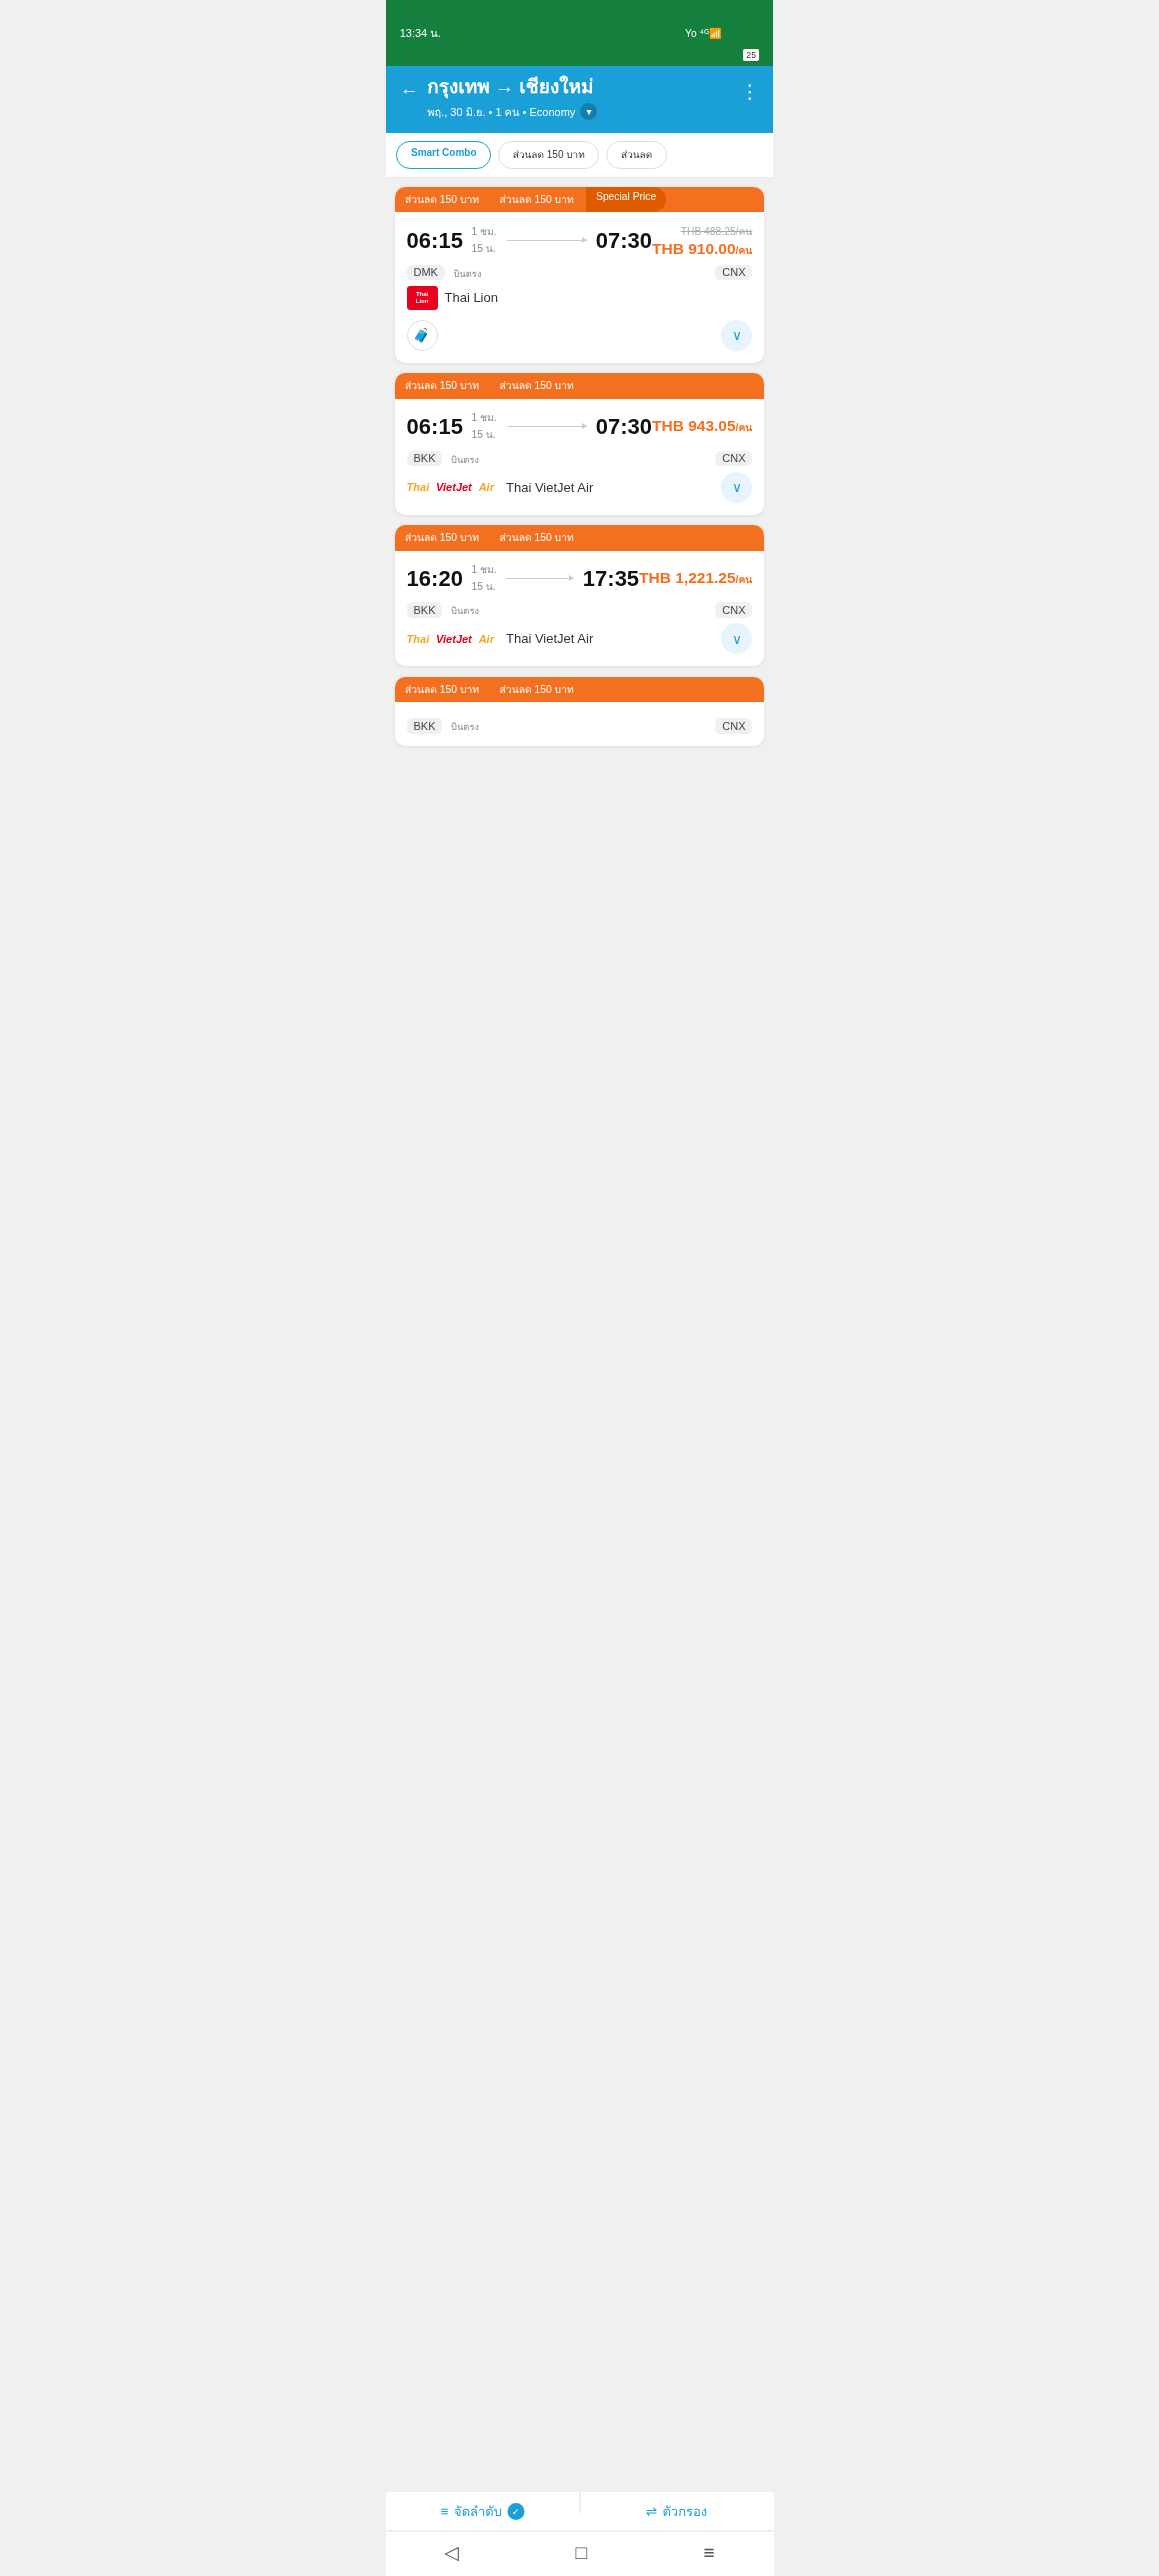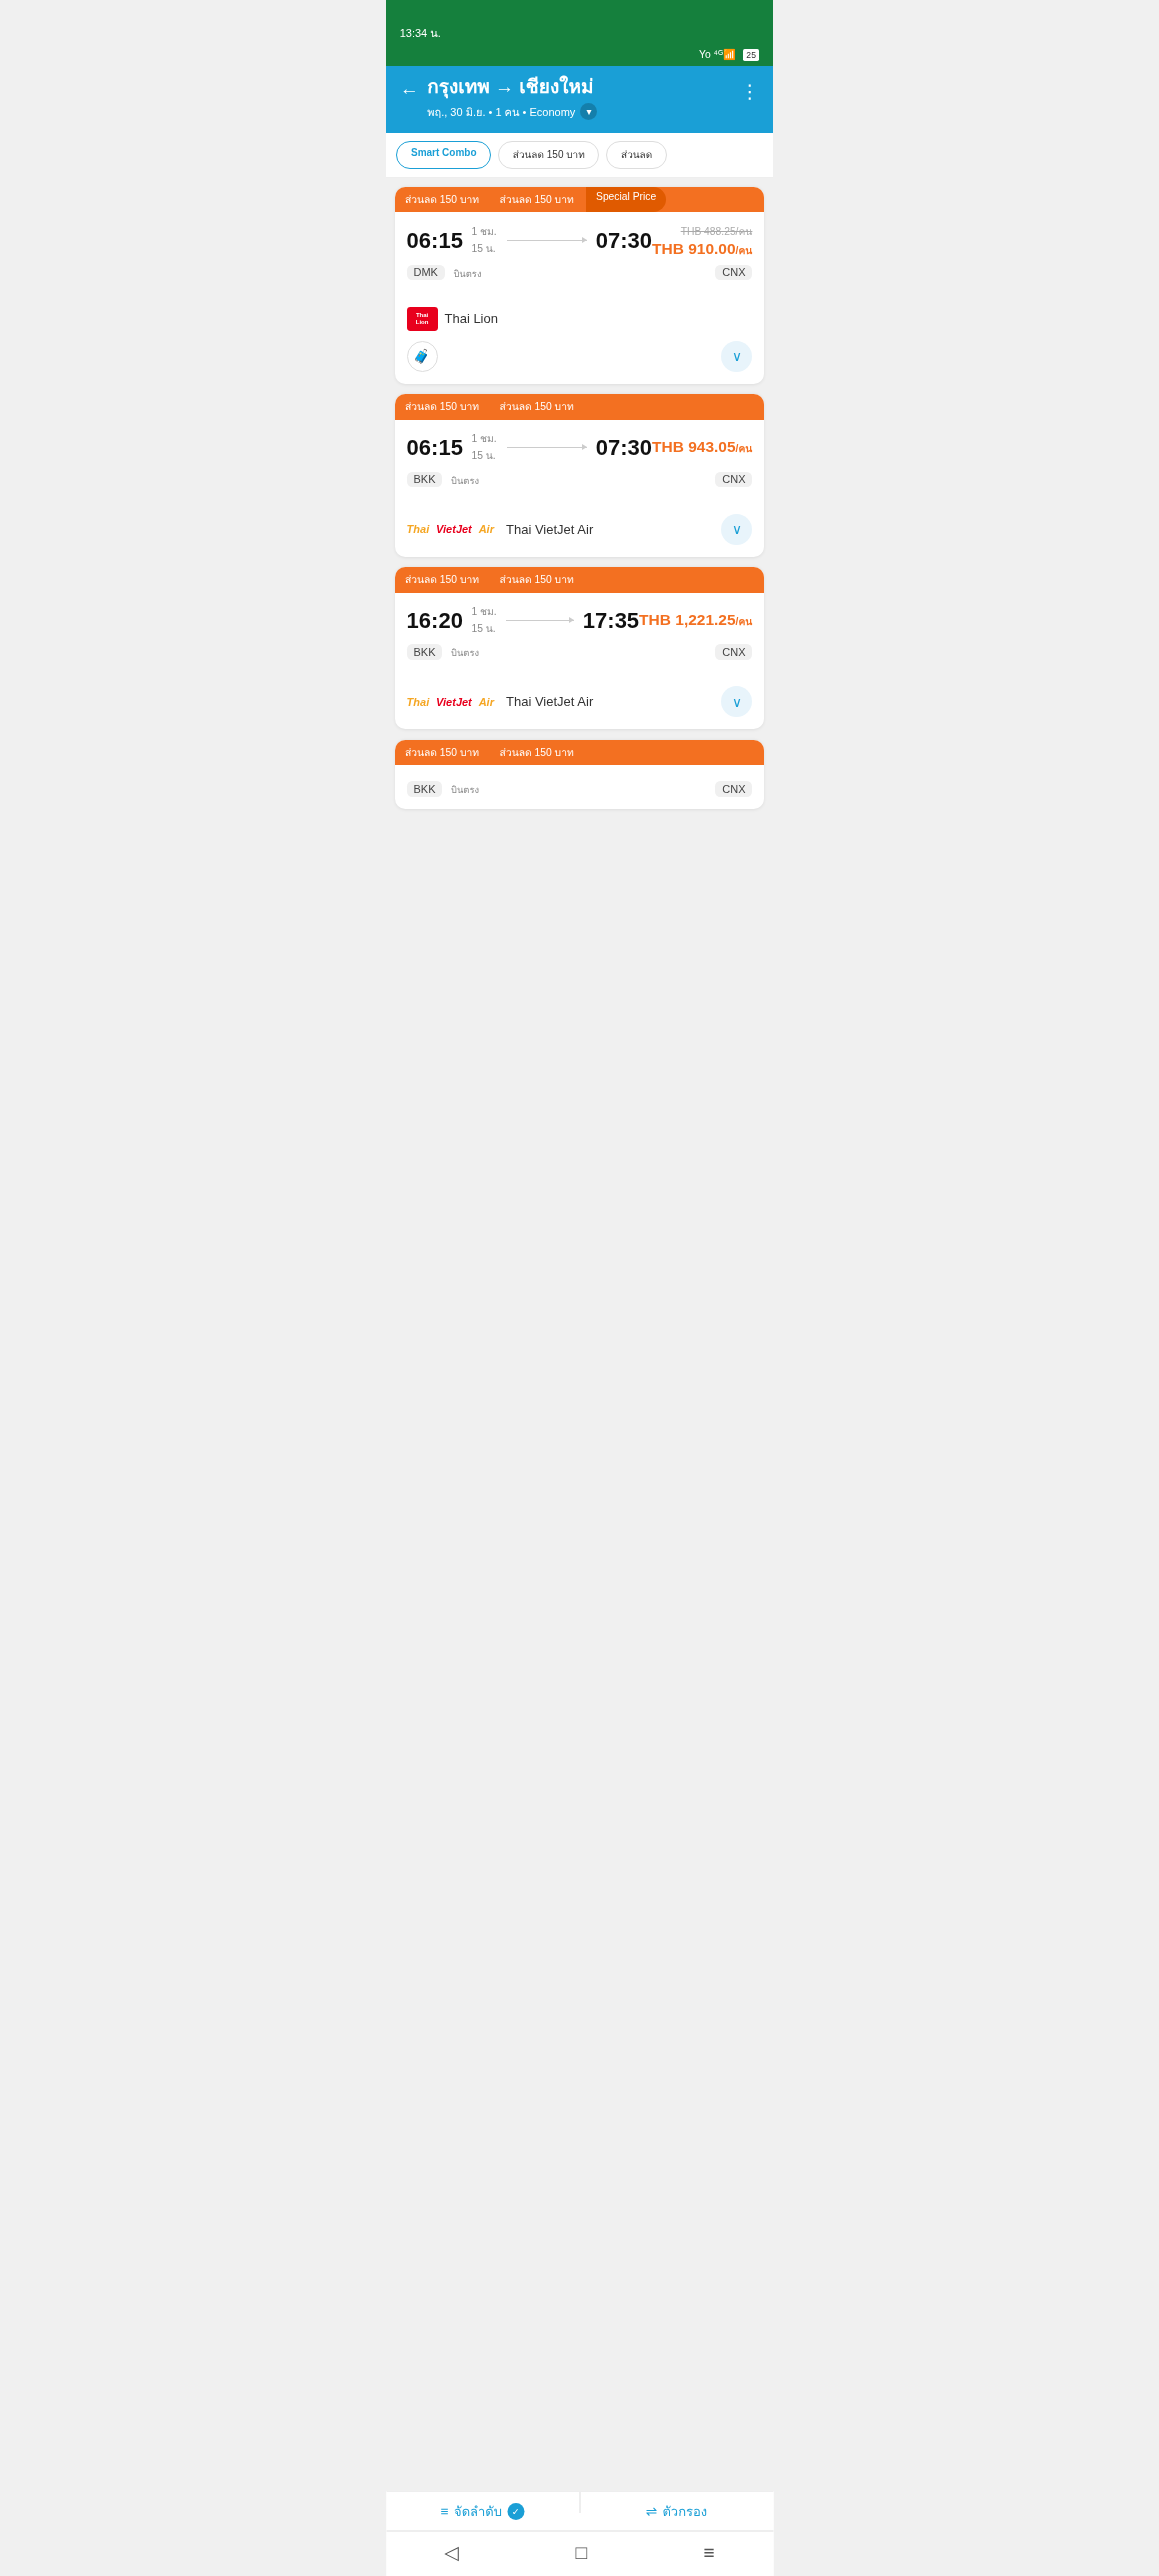--- a/index.html
+++ b/index.html
@@ -17,22 +17,22 @@
       background: #15803d;
       color: white;
       display: flex;
       justify-content: space-between;
       align-items: center;
       padding: 5.2px 13.7px;
       font-size: 11px;
     }
     .status-right {
       display: flex;
-      align-items: flex-end;
-      gap: 7px;
+      align-items: center;
+      gap: 21px;
       font-size: 10.3px;
     }
     .battery-icon {
       background: white;
       color: #333;
       font-size: 8.6px;
       padding: 0.9px 3.4px;
       border-radius: 1.7px;
       font-weight: normal;
       margin-top: 44px;
@@ -232,21 +232,21 @@
       border-radius: 5.2px;
       padding: 1.7px 6.9px;
       font-size: 11px;
       color: #444;
     }
 
     .airline-row {
       display: flex;
       align-items: center;
       gap: 6.9px;
-      margin-top: 26px;
+      margin-top: 5px;
     }
     
     .thai-lion-logo {
       background: #e8001d;
       border-radius: 3.4px;
       width: 31px;
       height: 24px;
       display: flex;
       align-items: center;
       justify-content: center;

